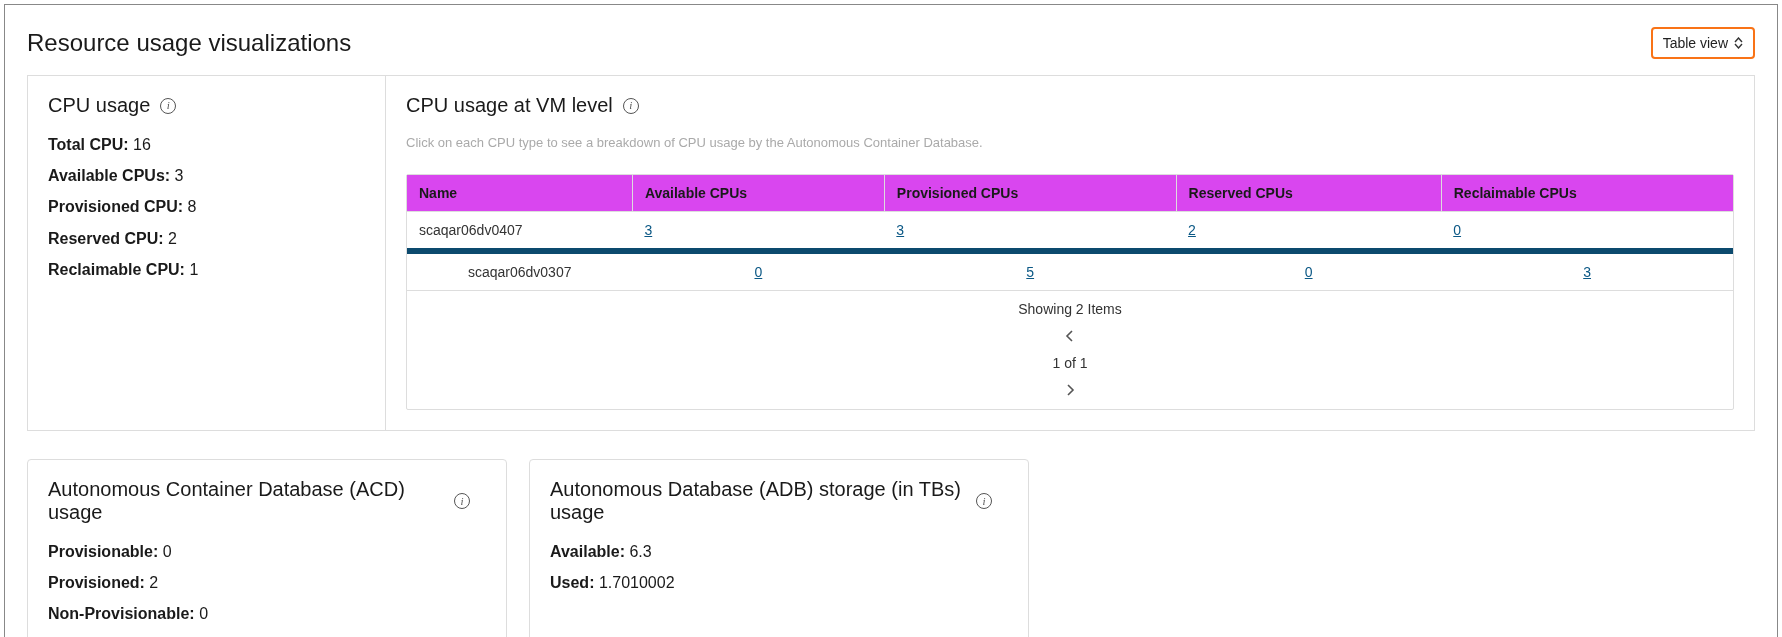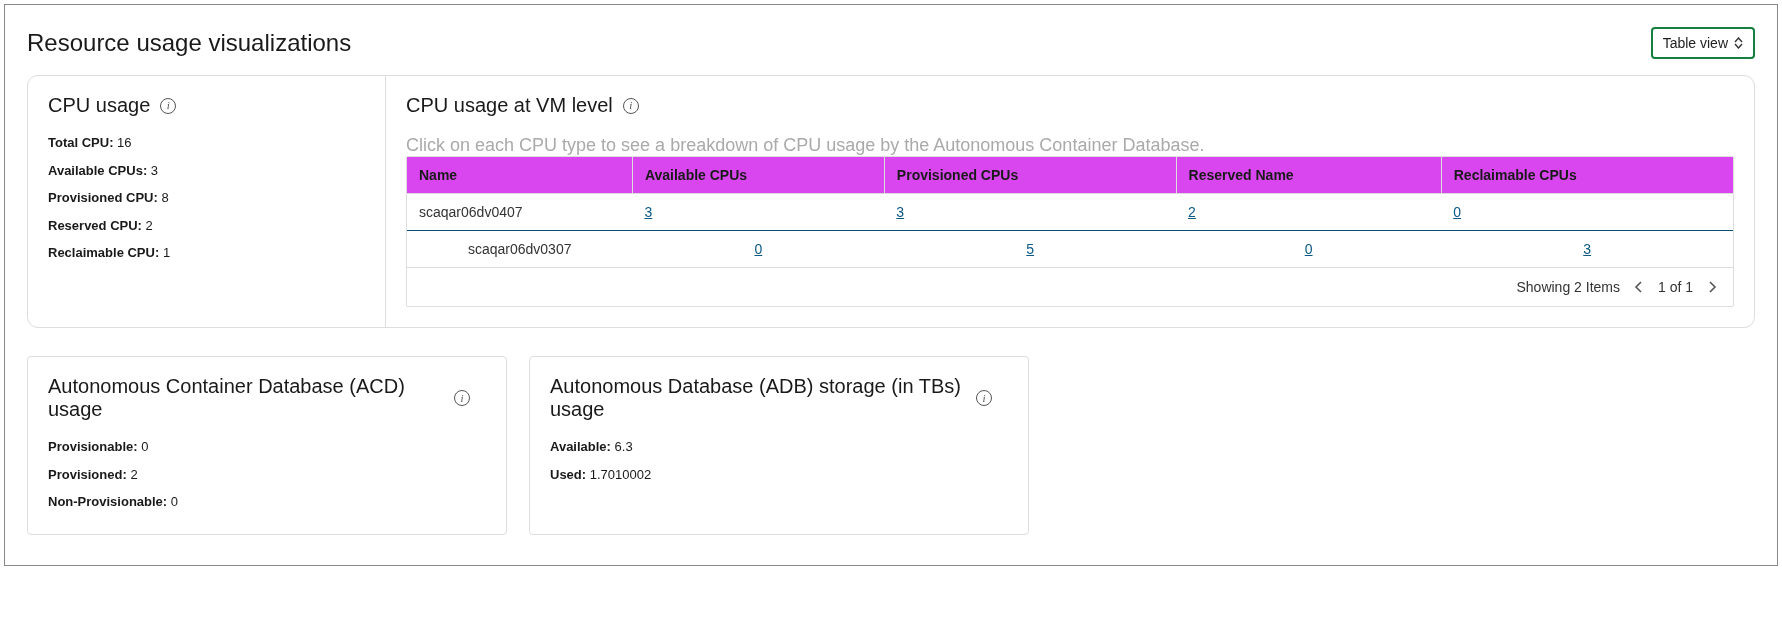--- a/index.html
+++ b/index.html
@@ -23,42 +23,42 @@
       align-items: center;
       margin-bottom: 16px;
     }
     .page-title {
       font-size: 24px;
       font-weight: 400;
       color: #1a1a1a;
       text-align: right;
     }
     .view-toggle {
-      border: 2px solid #15803d;
+      border: 2px solid #f97316;
       border-radius: 4px;
       padding: 6px 10px;
       font-size: 14px;
       color: #222;
       background: #fff;
       display: inline-flex;
       align-items: center;
       gap: 6px;
       cursor: pointer;
     }
     .chevrons {
       display: inline-flex;
       flex-direction: column;
       line-height: 0;
     }
     .chevrons svg { display:block; }
     .top-row {
       display: flex;
       gap: 0;
       border: 1px solid #ddd;
-      border-radius: 11px;
+      border-radius: 0;
       margin-bottom: 28px;
     }
     .cpu-usage-panel {
       width: 358px;
       padding: 18px 20px 24px 20px;
       border-right: 1px solid #ddd;
     }
     .vm-panel {
       flex: 1;
       padding: 18px 20px 20px 20px;
@@ -84,33 +84,33 @@
       justify-content: center;
       font-size: 11px;
       font-style: italic;
       font-family: Georgia, 'Times New Roman', serif;
       color: #555;
       cursor: pointer;
       line-height: 1;
       flex-shrink: 0;
     }
     .kv-list {
-      font-size: 13px;
+      font-size: 16px;
       color: #1a1a1a;
       display: flex;
       flex-direction: column;
       gap: 12px;
     }
     .kv-item { line-height: 1.2; }
     .kv-label { font-weight: 700; }
     .kv-value { font-weight: 400; }
     .hint-text {
-      font-size: 18px;
+      font-size: 13px;
       color: #aaa;
-      margin-bottom: 0;
+      margin-bottom: 24px;
     }
     .vm-table {
       border: 1px solid #ddd;
       border-radius: 2px;
       width: 100%;
     }
     .vm-table table {
       width: 100%;
       border-collapse: collapse;
       font-size: 14px;
@@ -120,37 +120,38 @@
       font-weight: 700;
       color: #1a1a1a;
       padding: 10px 12px;
       border-bottom: 1px solid #ddd;
       border-right: 1px solid #ddd;
       background: #d946ef;
     }
     .vm-table thead th:last-child { border-right: none; }
     .vm-table tbody td {
       padding: 10px 12px;
-      border-bottom: 1px solid #0c4a6e;
+      border-bottom: 6px solid #0c4a6e;
       color: #333;
     }
     .vm-table tbody tr:last-child td { border-bottom: 1px solid #ddd; text-align: center; }
     .cell-link {
       color: #0b5885;
       text-decoration: underline;
       cursor: pointer;
     }
     .table-footer {
       display: flex;
       justify-content: flex-end;
       align-items: center;
       gap: 10px;
       padding: 10px 12px;
       font-size: 14px;
       color: #333;
+      flex-direction: column;
     }
     .pager-arrow {
       width: 18px;
       height: 18px;
       display: inline-flex;
       align-items: center;
       justify-content: center;
       cursor: pointer;
       color: #555;
     }
@@ -231,21 +232,21 @@
               <col style="width:19%">
               <col style="width:22%">
               <col style="width:20%">
               <col style="width:22%">
           </colgroup>
           <thead>
             <tr>
               <th>Name</th>
               <th>Available CPUs</th>
               <th>Provisioned CPUs</th>
-              <th>Reserved Name</th>
+              <th>Reserved CPUs</th>
               <th>Reclaimable CPUs</th>
             </tr>
           </thead>
           <tbody>
             <tr>
               <td>scaqar06dv0407</td>
               <td><span class="cell-link">3</span></td>
               <td><span class="cell-link">3</span></td>
               <td><span class="cell-link">2</span></td>
               <td><span class="cell-link">0</span></td>

